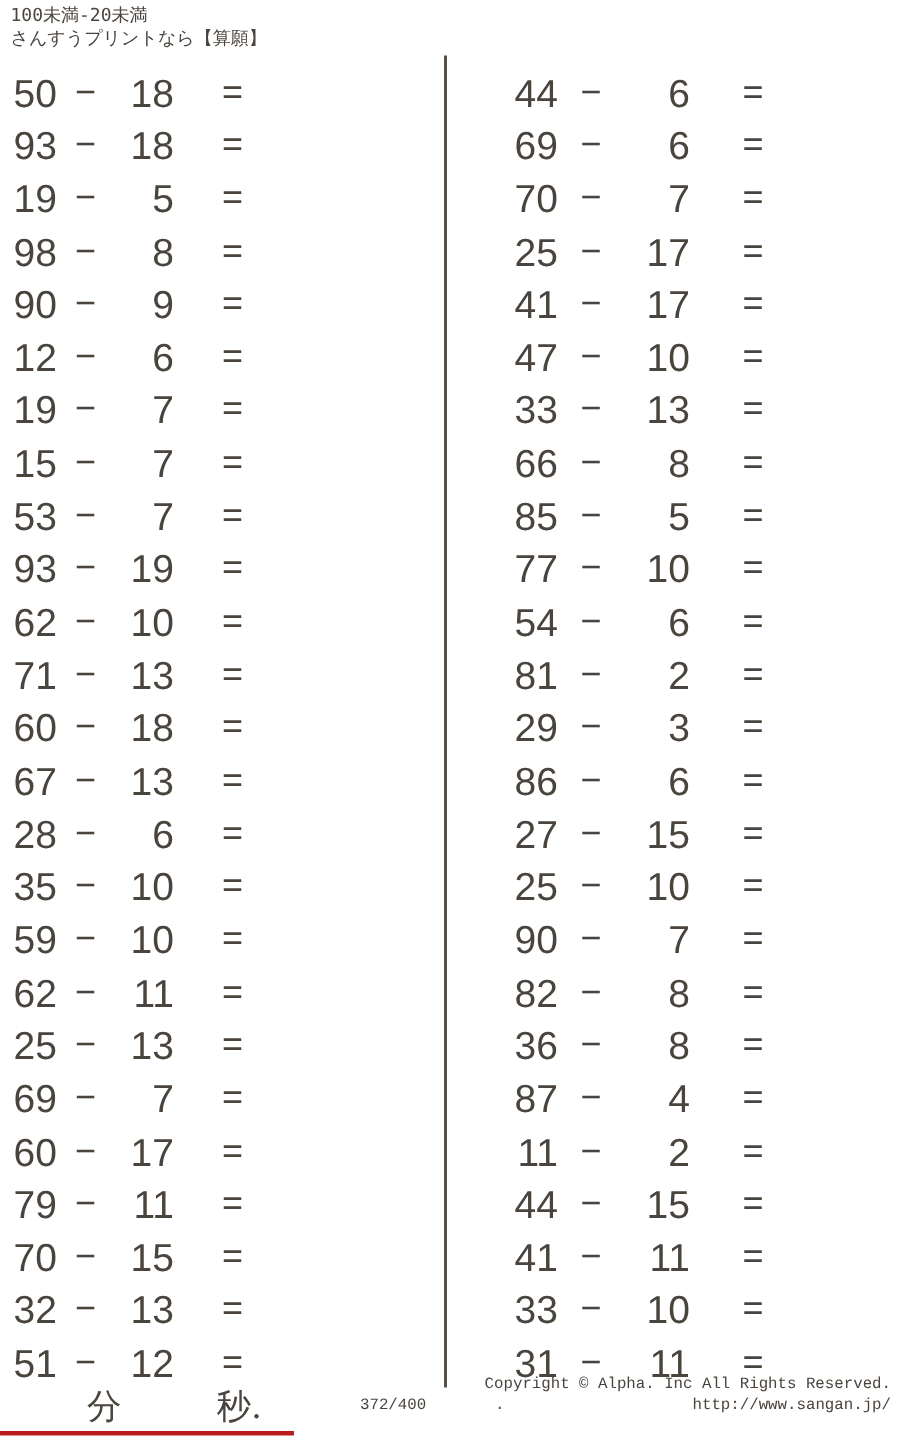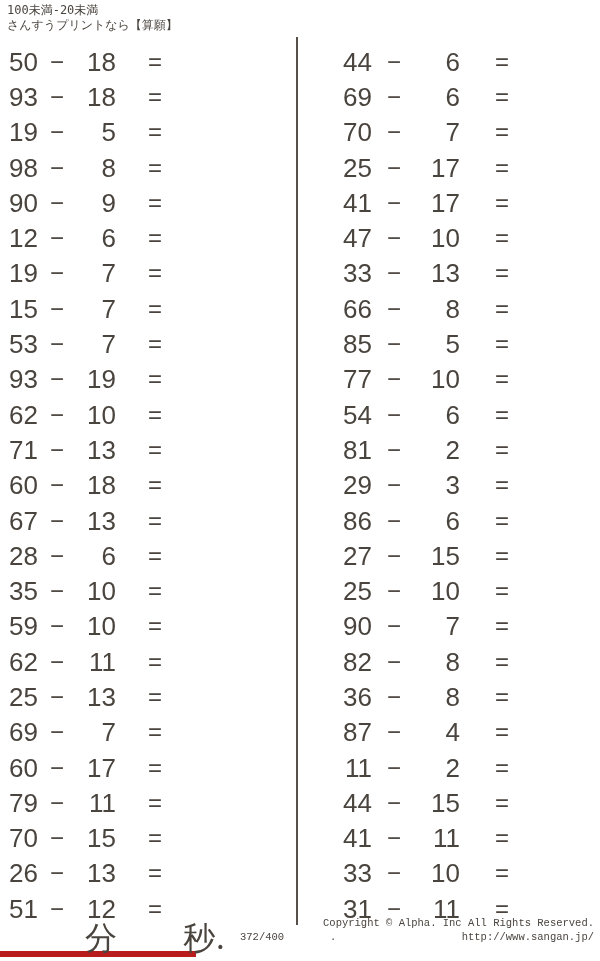--- a/index.html
+++ b/index.html
@@ -53,26 +53,25 @@
   .cell.minuend    { text-align: right; }
   .cell.op         { text-align: center; font-size: 24px; }
   .cell.subtrahend { text-align: right; }
   .cell.eq         { text-align: center; font-size: 24px; }
   .time-line {
     position: absolute;
     left: 0;
     top: 921px;
     width: 196px;
     height: 36px;
-    border-bottom: 6px solid #b91c1c;
+    border-bottom: 3px solid #b91c1c;
     font-family: "DejaVu Serif", serif;
-    font-size: 32px;
+    font-size: 23px;
     line-height: 34px;
     white-space: nowrap;
-    padding-left: 27px;
   }
   .time-line .minutes { margin-left: 58px; }
   .time-line .seconds { margin-left: 56px; }
   .footer-right {
     position: absolute;
     left: 230px;
     top: 916px;
     width: 364px;
     font-family: Liberation Mono, monospace;
     font-size: 10.5px;
@@ -228,21 +227,21 @@
         <span class="cell subtrahend">11</span>
         <span class="cell eq">=</span>
       </div>
       <div class="row">
         <span class="cell minuend">70</span>
         <span class="cell op">−</span>
         <span class="cell subtrahend">15</span>
         <span class="cell eq">=</span>
       </div>
       <div class="row">
-        <span class="cell minuend">26</span>
+        <span class="cell minuend">32</span>
         <span class="cell op">−</span>
         <span class="cell subtrahend">13</span>
         <span class="cell eq">=</span>
       </div>
       <div class="row">
         <span class="cell minuend">51</span>
         <span class="cell op">−</span>
         <span class="cell subtrahend">12</span>
         <span class="cell eq">=</span>
       </div>

